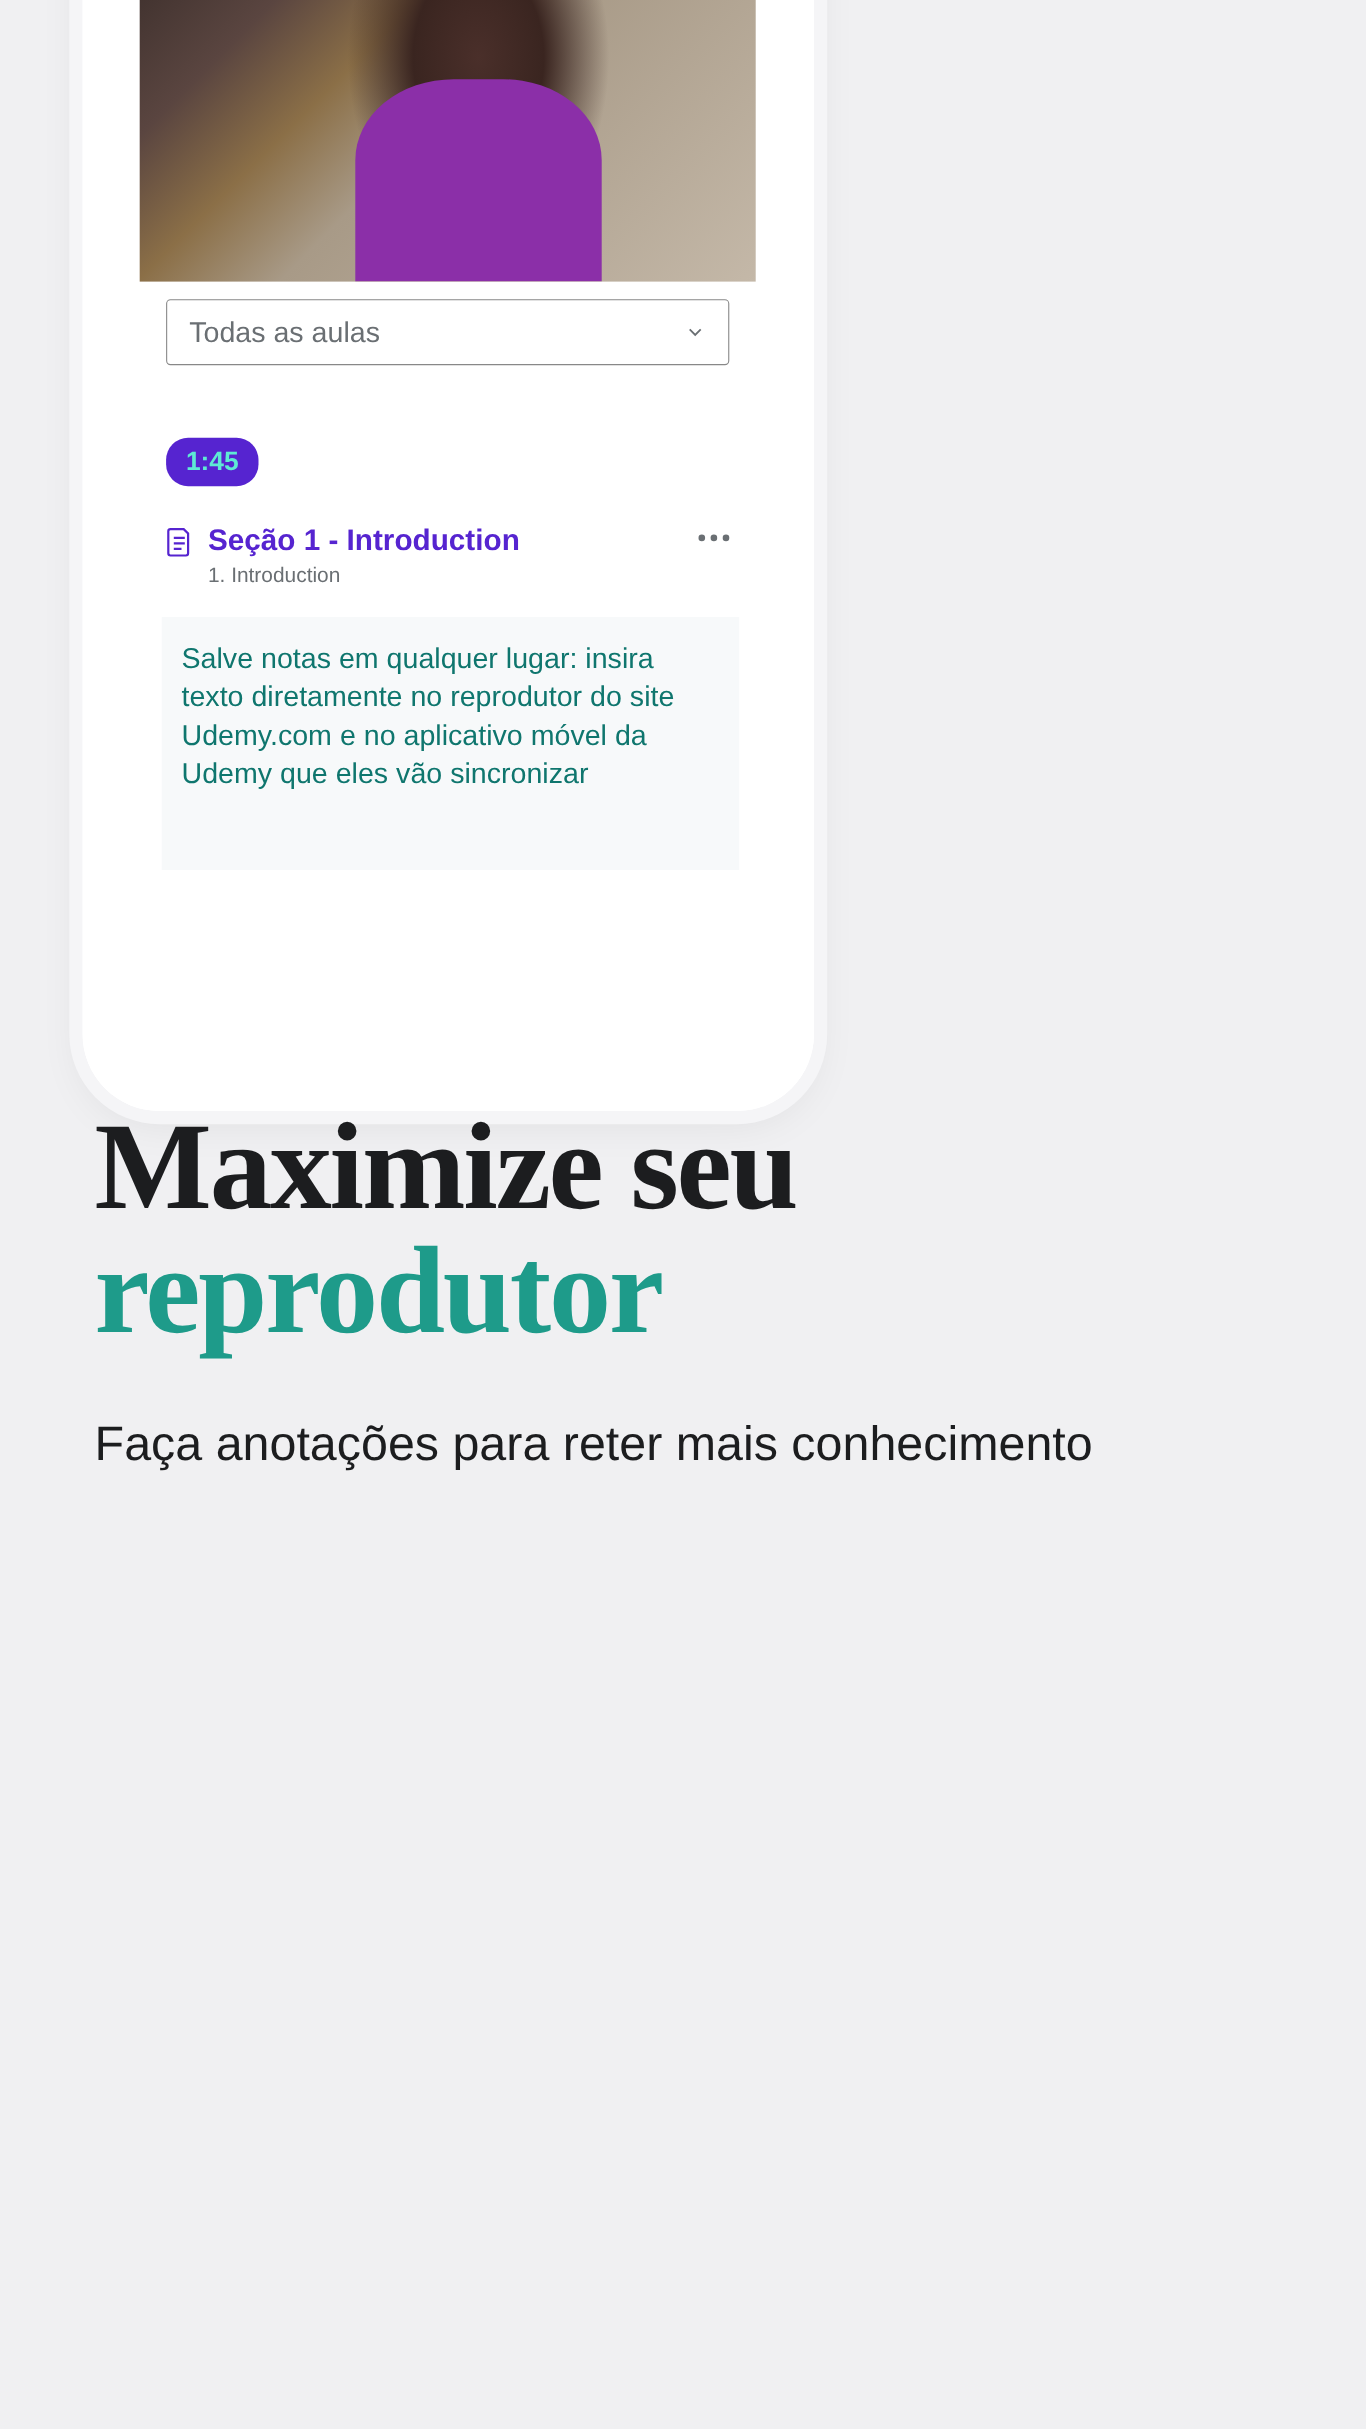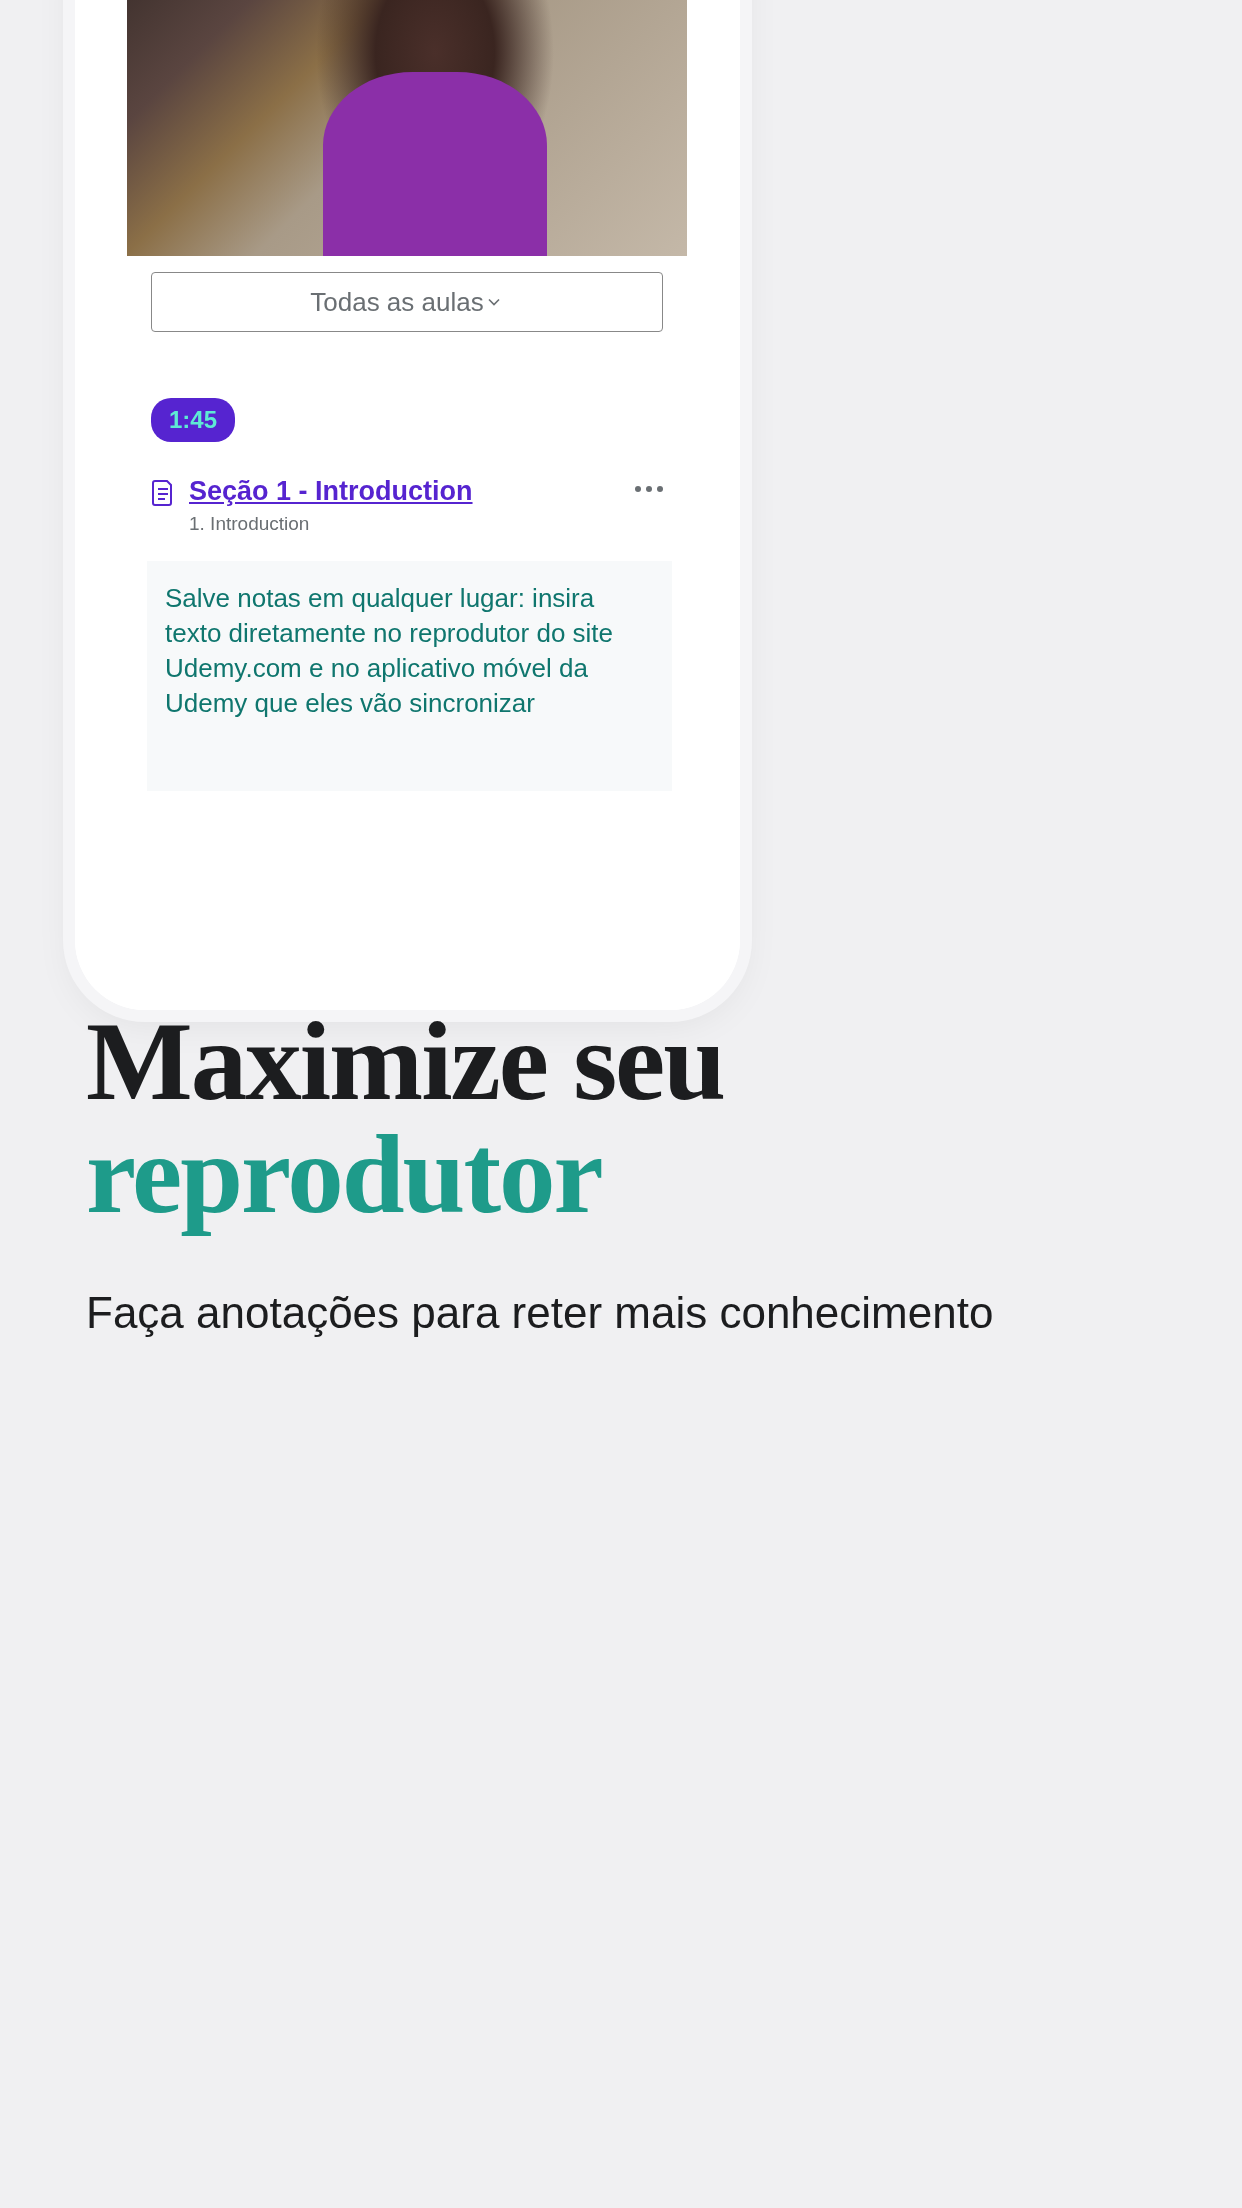--- a/index.html
+++ b/index.html
@@ -61,21 +61,21 @@
     .dropdowns {
       padding: 16px 24px 0 76px;
     }
     .dropdown {
       width: 512px;
       height: 60px;
       border: 1px solid #888;
       border-radius: 4px;
       display: flex;
       align-items: center;
-      justify-content: center;
+      justify-content: space-between;
       padding: 0 20px;
       margin-bottom: 18px;
       cursor: pointer;
     }
     .dropdown-text {
       font-size: 26px;
       color: #6a6f73;
     }
     .chevron-down {
       width: 20px;
@@ -117,21 +117,20 @@
     }
     .note-title-group {
       display: flex;
       flex-direction: column;
     }
     .section-title {
       font-size: 27px;
       font-weight: 700;
       color: #5624d0;
       line-height: 1.3;
-      text-decoration: underline;
     }
     .lecture-title {
       font-size: 19px;
       color: #6a6f73;
       margin-top: 4px;
     }
     .more-icon {
       margin-top: 12px;
       display: flex;
       gap: 5px;

